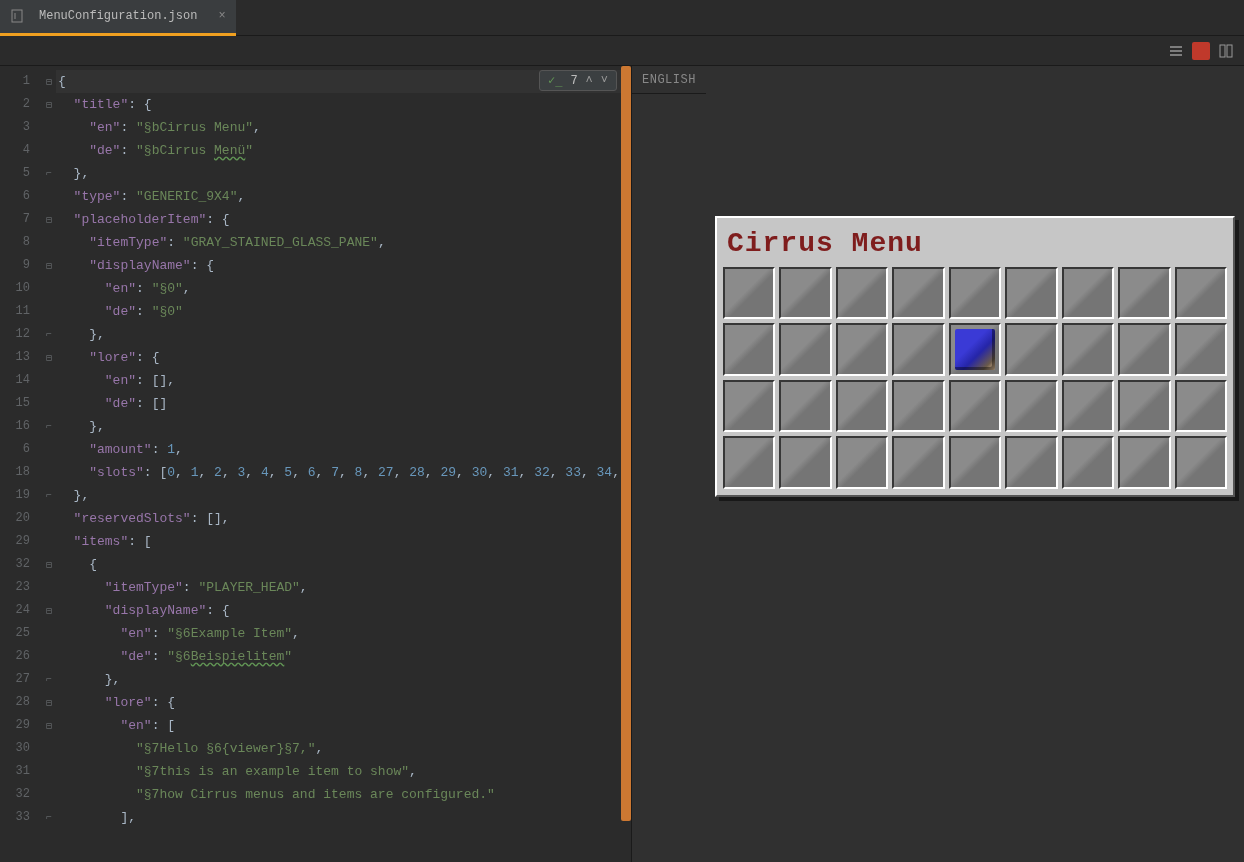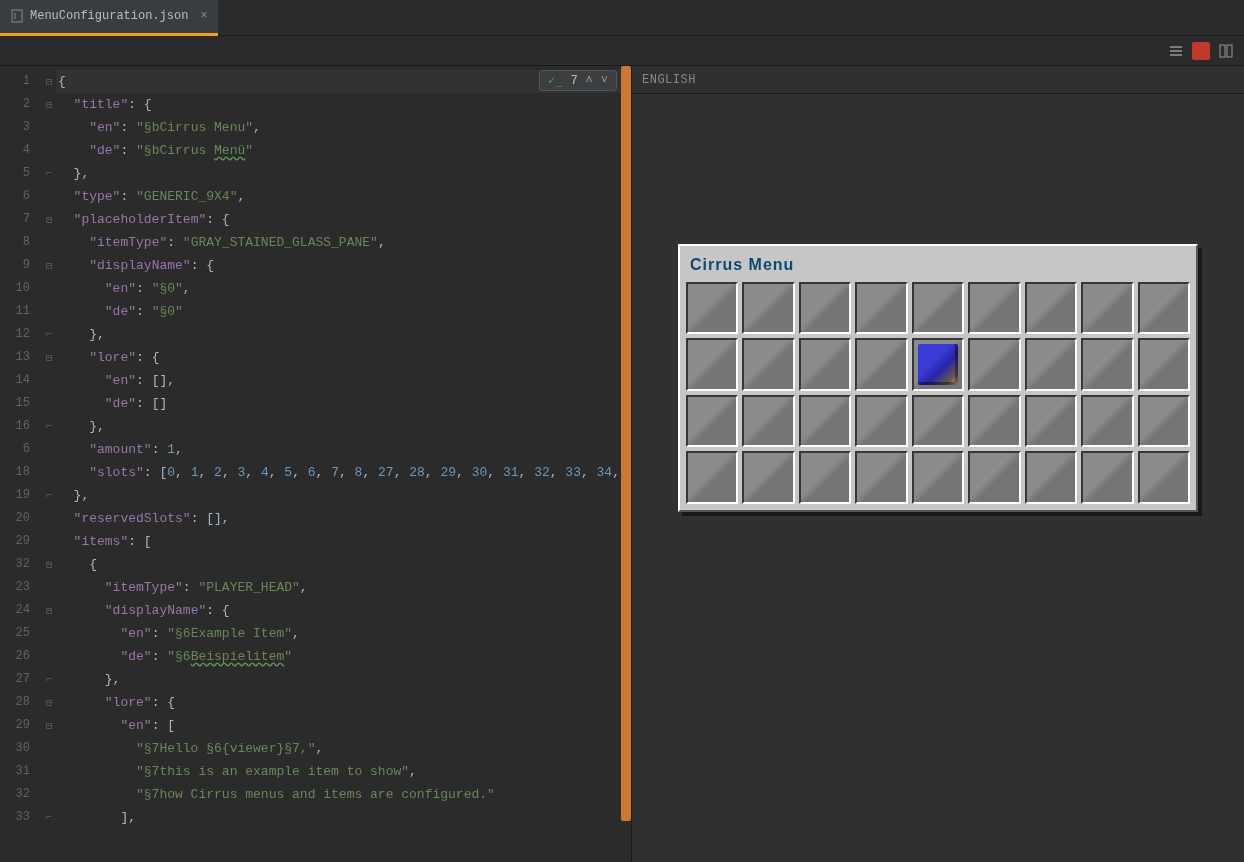--- a/index.html
+++ b/index.html
@@ -19,21 +19,21 @@
       align-items: center;
       border-bottom: 1px solid #1a1a1a;
     }
     .tab {
       display: flex;
       align-items: center;
       height: 36px;
       padding: 0 10px;
       background: #3a3d3f;
       border-bottom: 3px solid #f0a020;
-      gap: 6px;
+      gap: 15px;
       color: #bbb;
       font-size: 12px;
     }
     .tab-icon {
       width: 14px;
       height: 14px;
       display: inline-flex;
       align-items: center;
       justify-content: center;
       color: #888;
@@ -154,21 +154,20 @@
       height: 755px;
       background: #cc7832;
       border-radius: 2px;
     }
     
     .preview-pane {
       flex: 1;
       background: #303030;
       border-left: 1px solid #1a1a1a;
       display: flex;
-      flex-direction: column;
     }
     .preview-header {
       height: 28px;
       display: flex;
       align-items: center;
       padding: 0 10px;
       color: #888;
       font-size: 12px;
       letter-spacing: 0.5px;
       border-bottom: 1px solid #1a1a1a;
@@ -185,23 +184,23 @@
     .mc-window {
       width: 520px;
       background: #c6c6c6;
       border: 2px solid #fff;
       border-right-color: #555;
       border-bottom-color: #555;
       padding: 6px;
       box-shadow: 4px 4px 0 rgba(0,0,0,0.5);
     }
     .mc-title {
-      font-family: Liberation Sans, sans-serif;
-      font-size: 16px;
-      color: #0c4a6e;
+      font-family: Liberation Mono, monospace;
+      font-size: 28px;
+      color: #7f1d1d;
       padding: 4px 4px 8px 4px;
       letter-spacing: 1px;
       font-weight: bold;
     }
     .mc-grid {
       display: grid;
       grid-template-columns: repeat(9, 1fr);
       gap: 4px;
     }
     .mc-slot {

